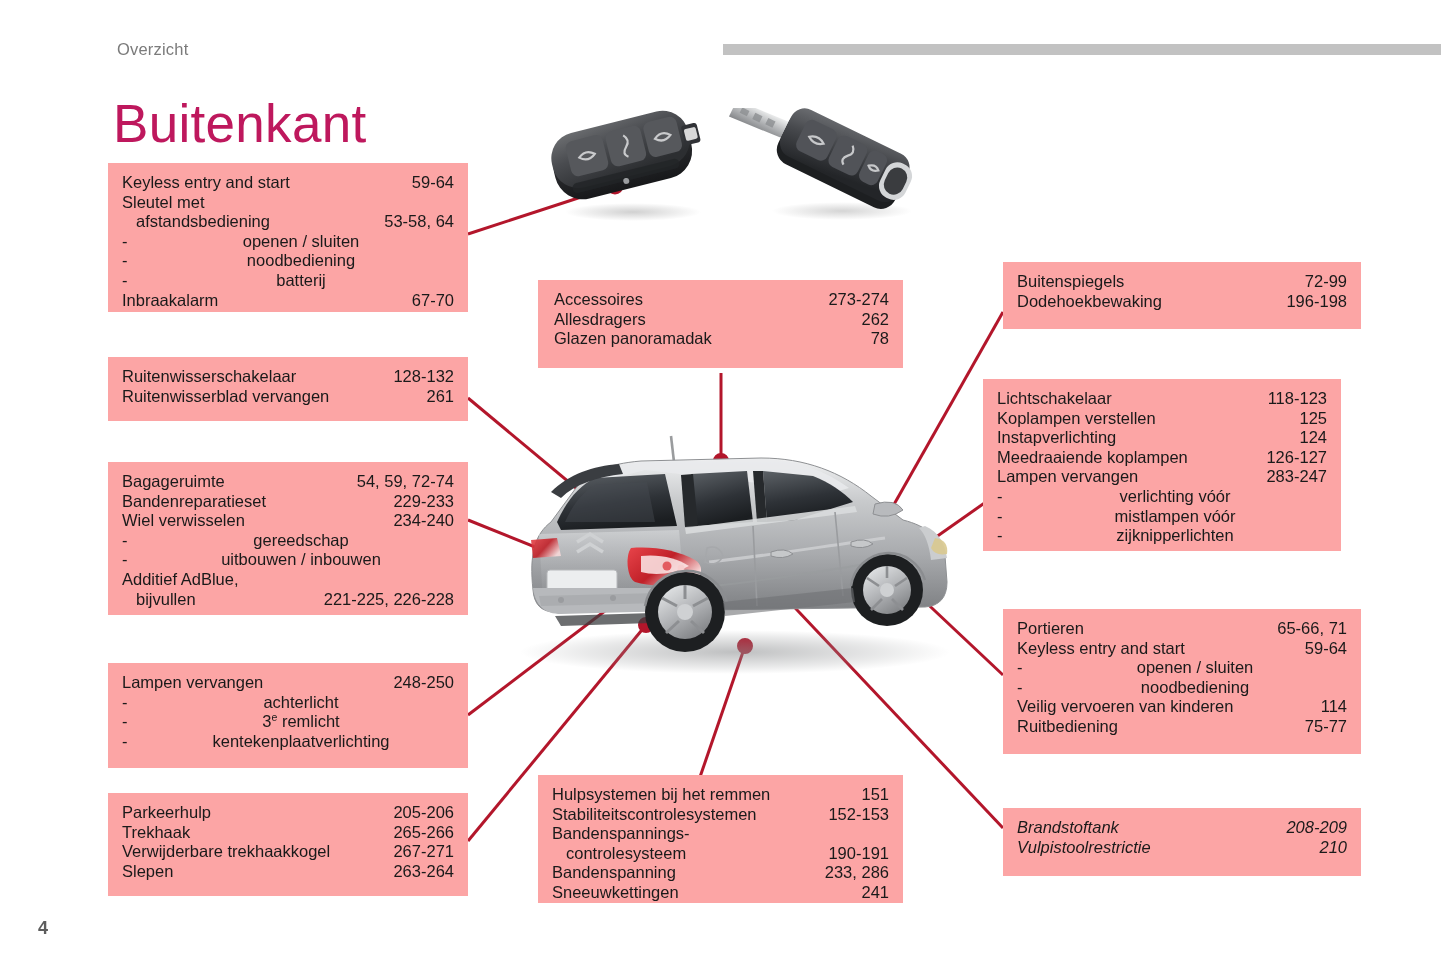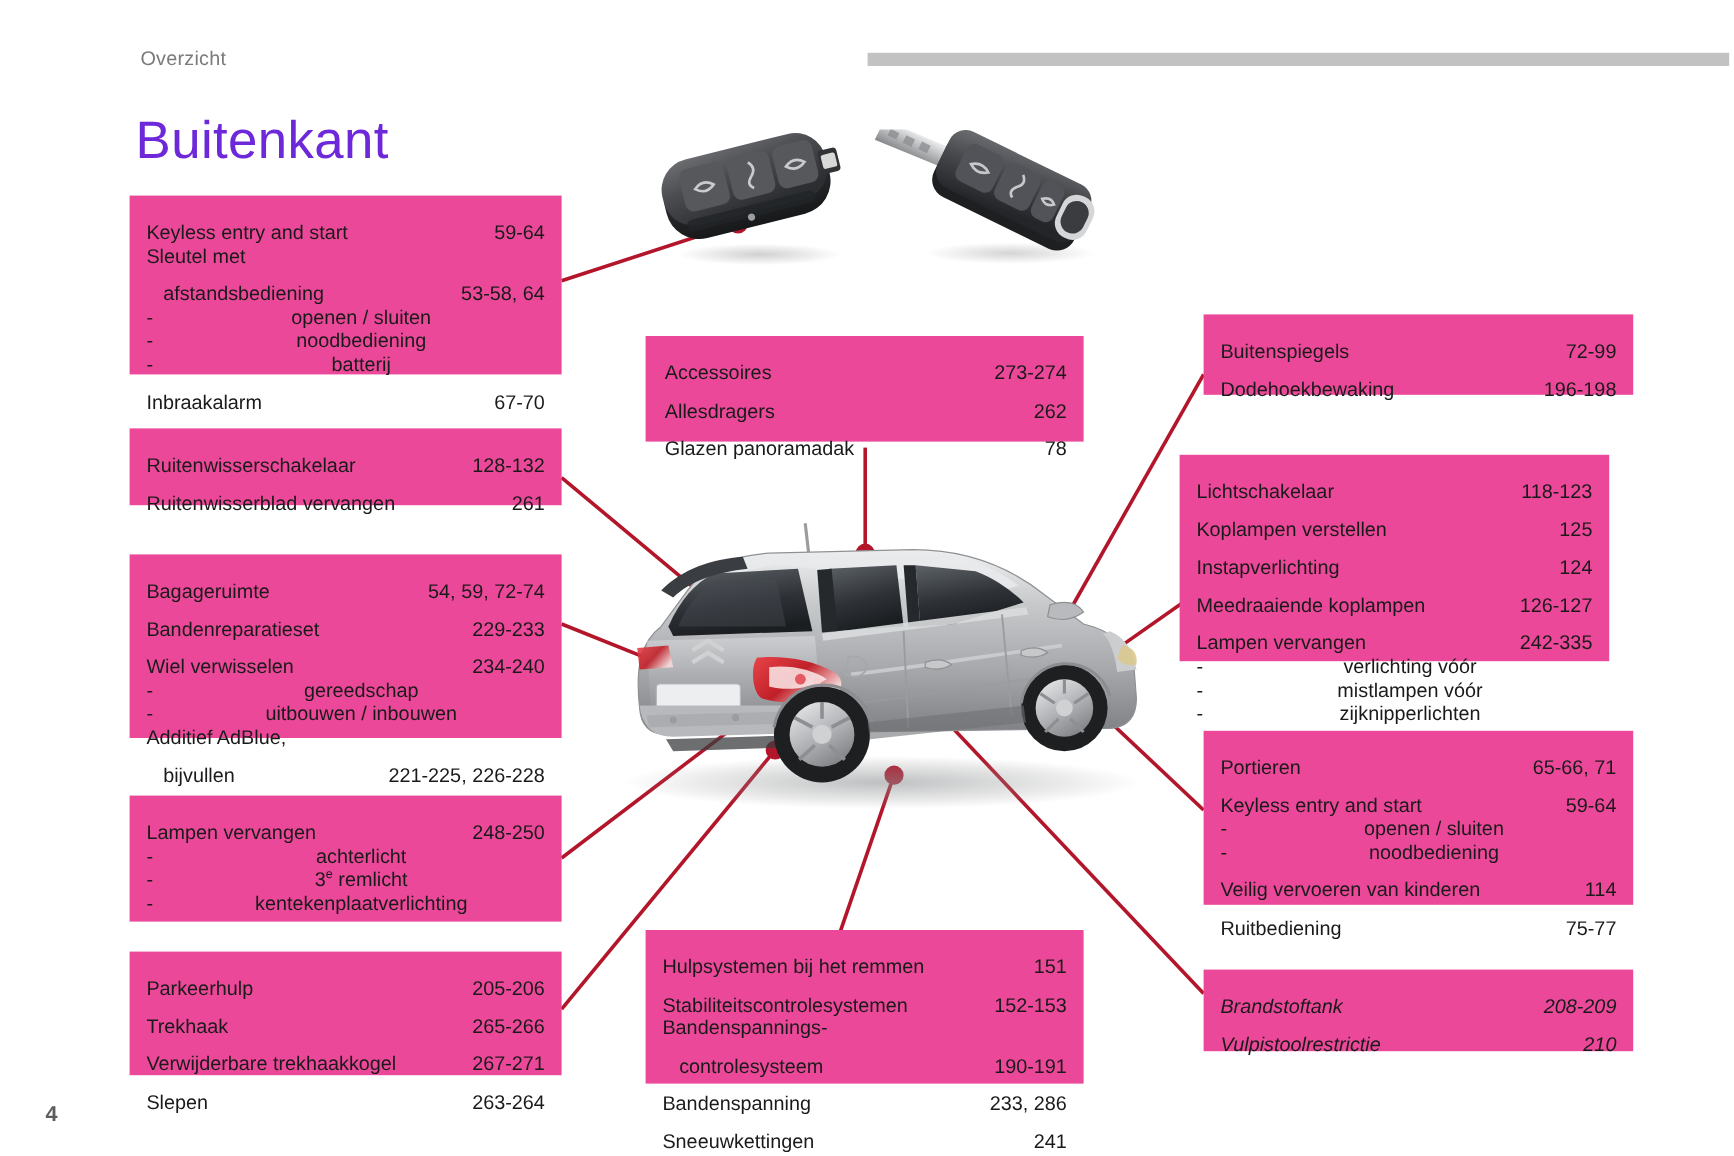--- a/index.html
+++ b/index.html
@@ -17,45 +17,45 @@
   .header-label{
     position:absolute;left:117px;top:40px;
     font-size:16.5px;color:#7b7b7b;letter-spacing:.2px;
   }
   .header-rule{
     position:absolute;left:723px;top:44px;width:718px;height:11px;
     background:#c2c2c2;
   }
   .page-title{
     position:absolute;left:113px;top:93px;
-    font-size:44px;color:#6d28d9;font-weight:400;letter-spacing:.3px;
+    font-size:53px;color:#be185d;font-weight:400;letter-spacing:.3px;
   }
   .page-number{
     position:absolute;left:38px;top:918px;
     font-size:18px;font-weight:bold;color:#5d5d5d;
   }
 
   
   .box{
     position:absolute;
-    background:#ec4899;
+    background:#fca5a5;
     box-sizing:border-box;
     padding:10px 14px 12px 14px;
   }
   .row{
     display:flex;
     align-items:baseline;
     font-size:16.5px;
     color:#1a1a1a;
     line-height:19.6px;
     white-space:nowrap;
   }
   .row .lbl{flex:0 1 auto;}
   .row .dots{flex:1 1 auto;}
-  .row .pg{flex:0 0 auto;text-align:center;margin-top:12px;}
+  .row .pg{flex:0 0 auto;text-align:center;}
   .sub{
     display:flex;
     font-size:16.5px;color:#1a1a1a;line-height:19.6px;
   }
   .sub .dash{width:26px;flex:0 0 26px;}
   .sub .txt{flex:1 1 auto;text-align:center;}
   .cont{ 
     padding-left:14px;
   }
   sup{font-size:10.5px;vertical-align:super;line-height:0;}
@@ -534,21 +534,21 @@
       <span class="pg">124</span>
     </div>
     <div class="row">
       <span class="lbl">Meedraaiende koplampen</span>
       <span class="dots"></span>
       <span class="pg">126-127</span>
     </div>
     <div class="row">
       <span class="lbl">Lampen vervangen</span>
       <span class="dots"></span>
-      <span class="pg">242-335</span>
+      <span class="pg">283-247</span>
     </div>
     <div class="sub">
       <span class="dash">-</span>
       <span class="txt">verlichting vóór</span>
     </div>
     <div class="sub">
       <span class="dash">-</span>
       <span class="txt">mistlampen vóór</span>
     </div>
     <div class="sub">

